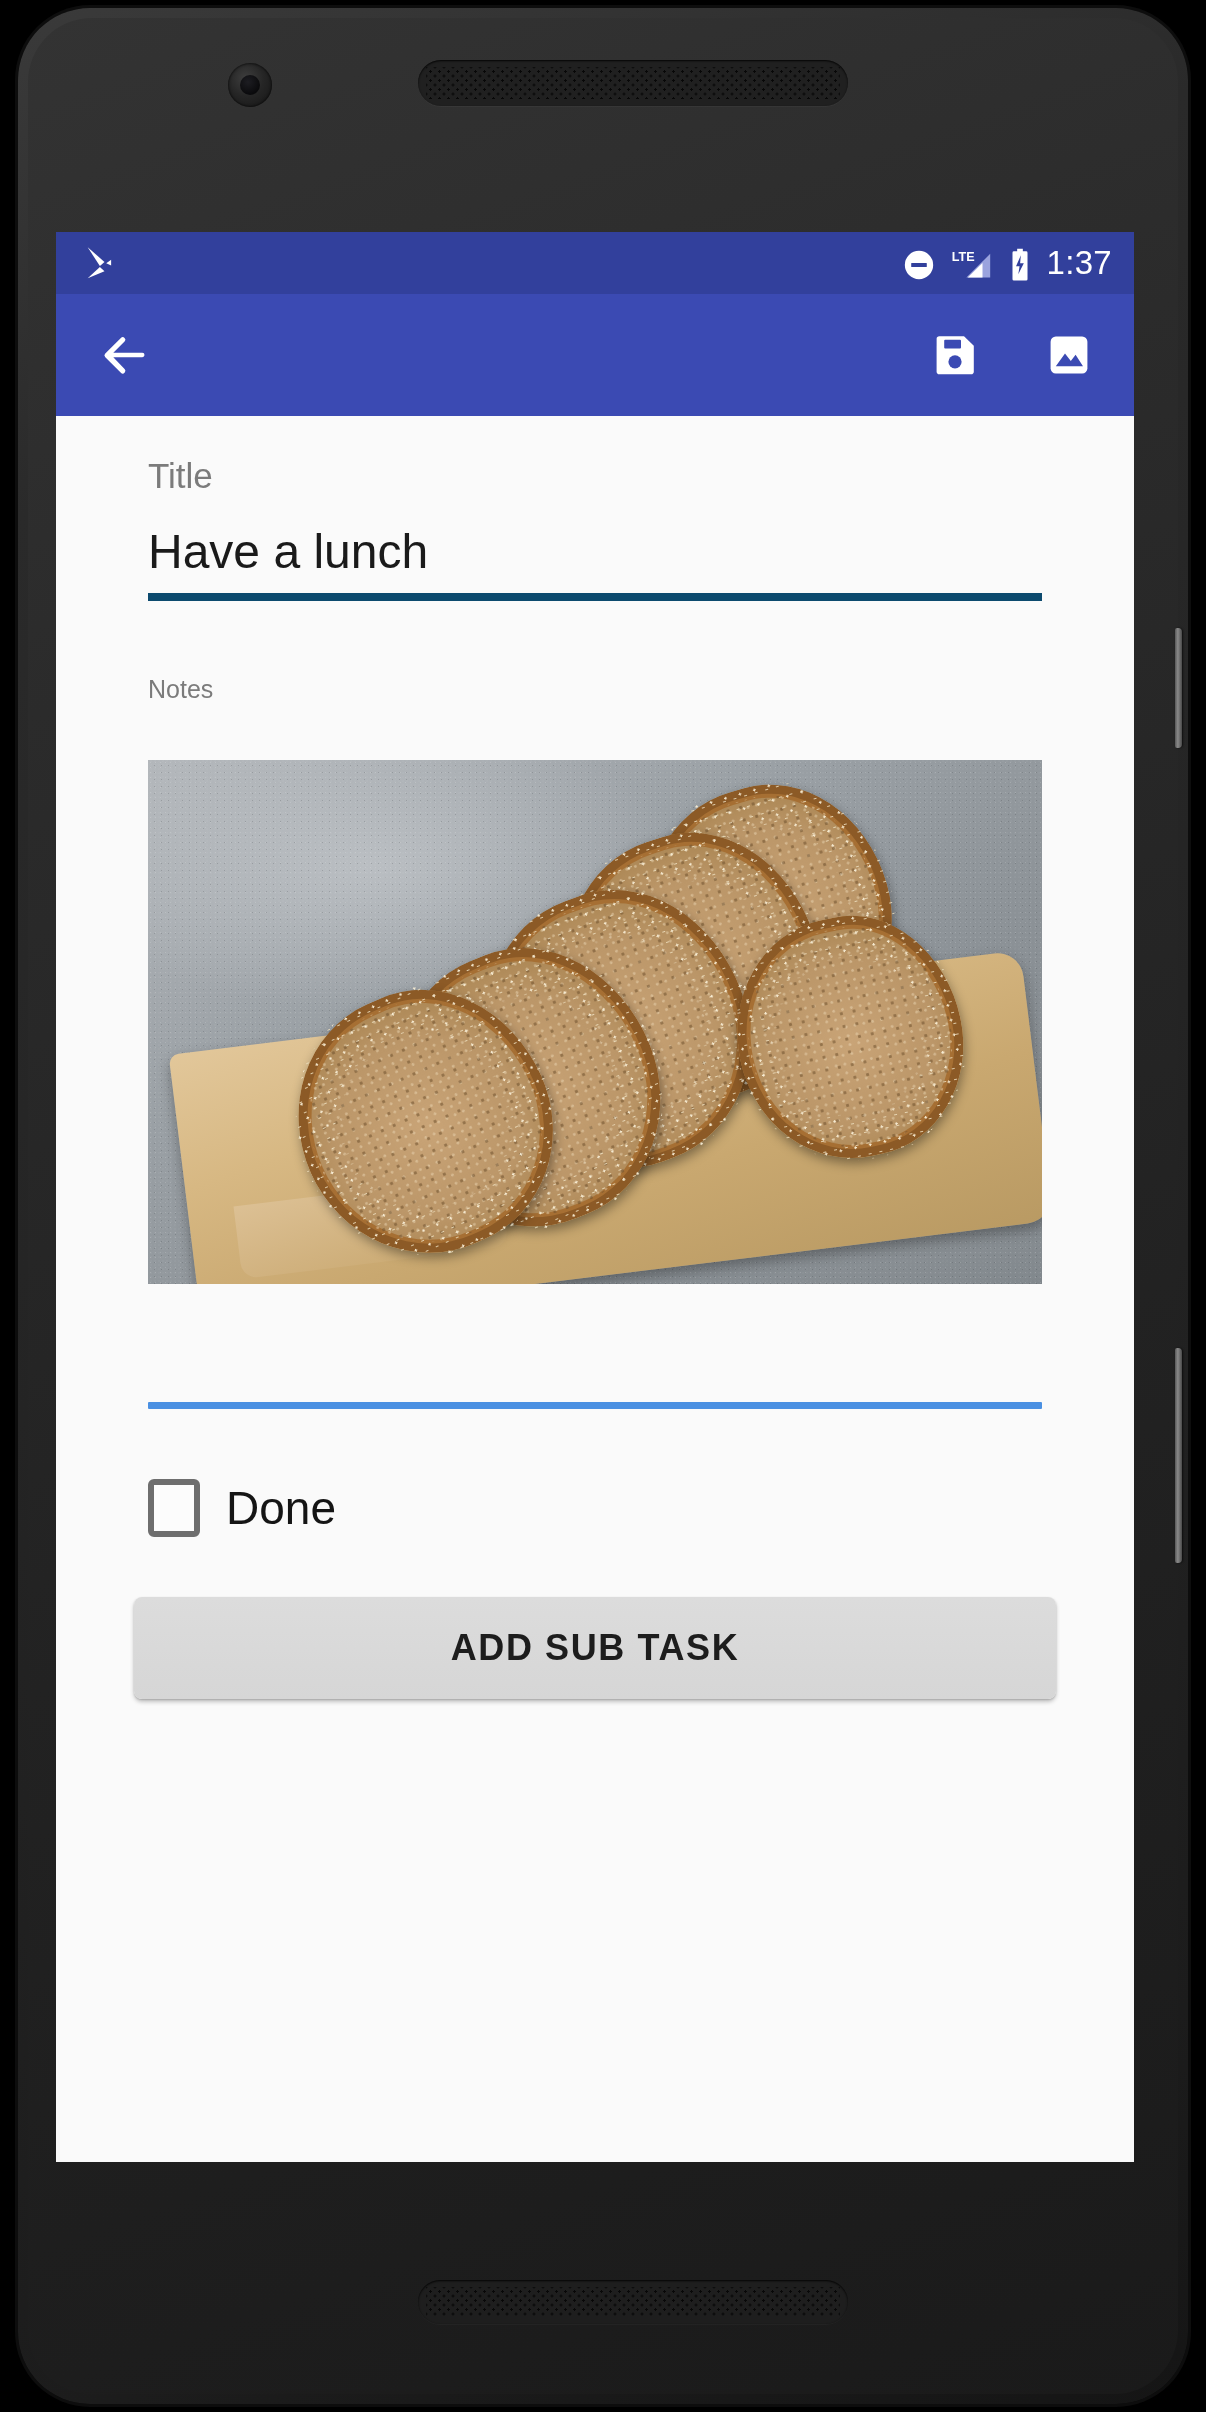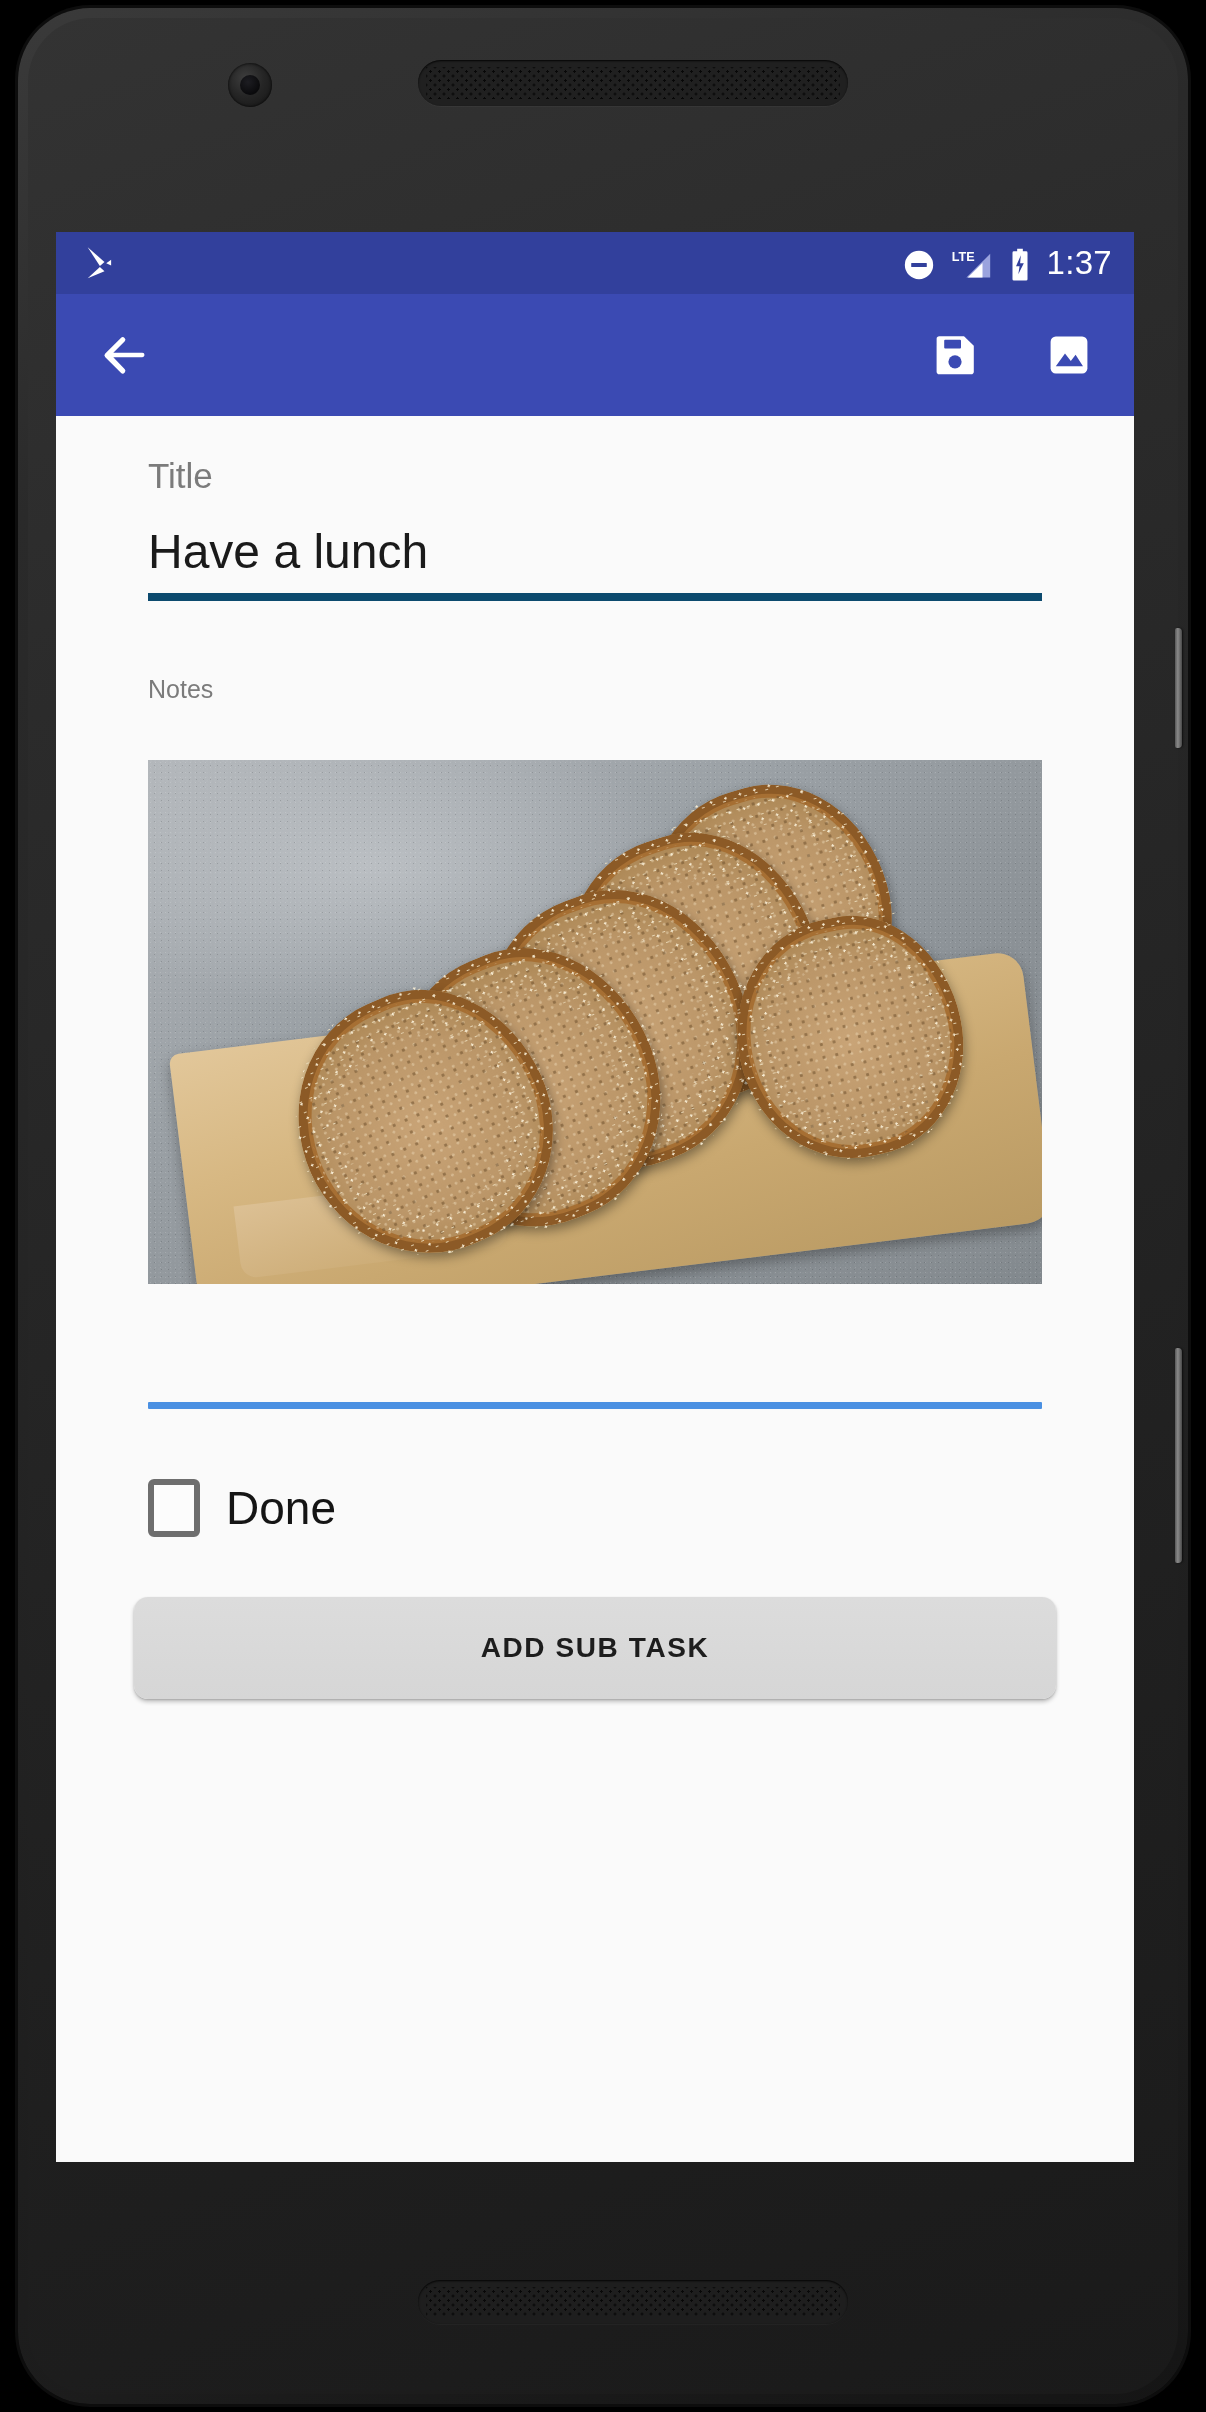--- a/index.html
+++ b/index.html
@@ -316,27 +316,27 @@
     line-height: 1;
   }
 
   
   #add-subtask-wrap { padding: 0 78px; margin-top: 60px; }
   #add-subtask-button {
     width: 100%;
     height: 102px;
     background: linear-gradient(180deg, #dcdcdc 0%, #d6d6d6 100%);
     border: none;
-    border-radius: 14px;
+    border-radius: 8px;
     box-shadow: 0 3px 4px rgba(0,0,0,0.22), 0 1px 2px rgba(0,0,0,0.16);
     display: flex;
     align-items: center;
     justify-content: center;
     font-family: "Liberation Sans", sans-serif;
-    font-size: 28px;
+    font-size: 36px;
     font-weight: bold;
     color: #1d1d1d;
     letter-spacing: 1.6px;
   }
 </style>
 </head>
 <body>
 
 <div id="device-frame">
   <div id="device-inner-bezel">

